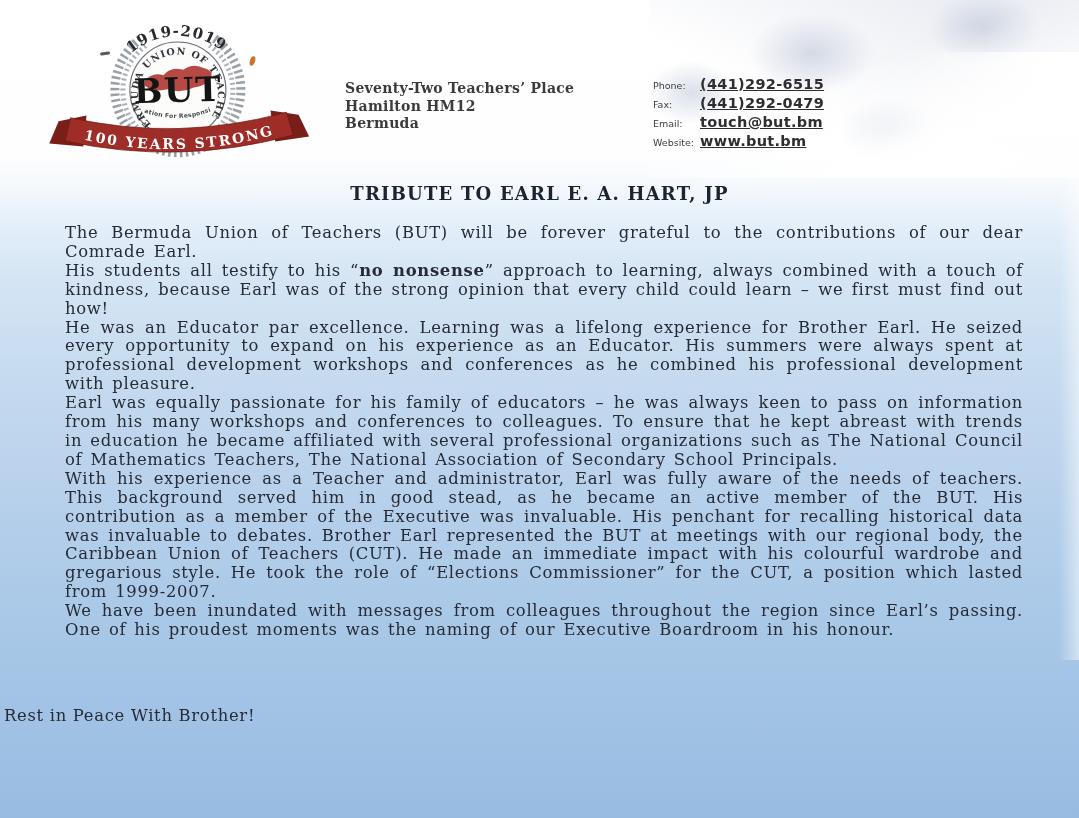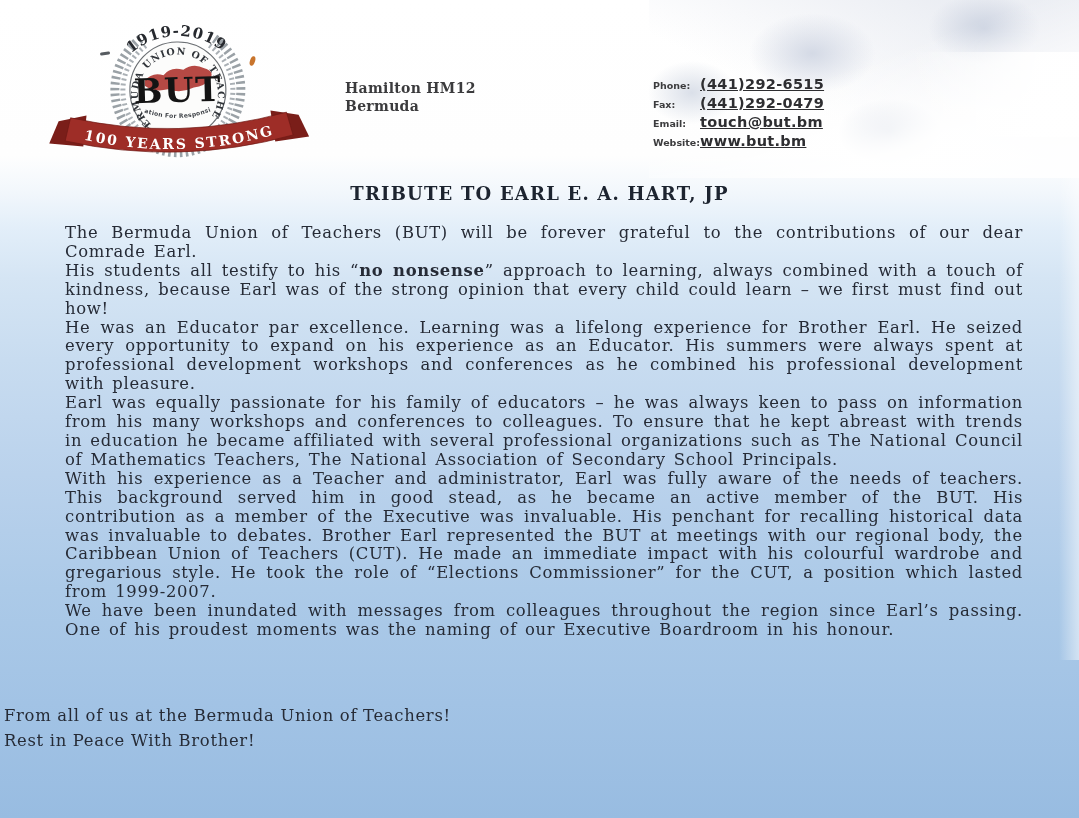--- a/index.html
+++ b/index.html
@@ -37,21 +37,21 @@
   
   .logo-svg{position:absolute;left:42px;top:20px;transform:rotate(-1.5deg);}
   .addr{
     position:absolute;left:345px;top:80px;
     font-weight:bold;font-size:14px;line-height:17.5px;color:#3b3b3d;
     letter-spacing:.3px;
   }
   .contact{position:absolute;left:653px;top:76px;}
   .crow{display:flex;align-items:baseline;height:19px;}
   .clabel{
-    font-family:"DejaVu Sans", sans-serif;font-weight:bold;font-size:9.5px;
+    font-family:"DejaVu Sans", sans-serif;font-weight:normal;font-size:9.5px;
     color:#3c3c3e;width:47px;flex:0 0 47px;
   }
   .cvalue{
     font-family:"DejaVu Sans", sans-serif;font-weight:bold;font-size:14.5px;
     color:#2e2e31;letter-spacing:.3px;text-decoration:underline;
   }
   
   .title{
     position:absolute;left:0;top:183px;width:100%;text-align:center;
     font-weight:bold;font-size:18px;letter-spacing:1.2px;color:#1d2430;
@@ -111,20 +111,21 @@
 
     <polygon points="16,98 44,93 40,124 6,120" fill="#7a1e19"></polygon>
     <polygon points="256,98 228,93 232,124 266,120" fill="#7a1e19"></polygon>
     <path d="M 28,95 Q 136,122 244,95 L 250,118 Q 136,146 22,118 Z" fill="#9e2d27" stroke="#6e1a15" stroke-width="0.7"></path>
     <text font-family="DejaVu Serif, serif" font-size="14" font-weight="bold" fill="#ffffff" letter-spacing="2">
       <textPath href="#bannerArc" startOffset="50%" text-anchor="middle">100 YEARS STRONG</textPath>
     </text>
   </svg>
 
   <div class="addr">
+    <div>Seventy-Two Teachers’ Place</div>
     <div>Hamilton HM12</div>
     <div>Bermuda</div>
   </div>
 
   <div class="contact">
     <div class="crow">
       <span class="clabel">Phone:</span>
       <span class="cvalue">(441)292-6515</span>
     </div>
     <div class="crow">
@@ -146,20 +147,19 @@
   <div class="docbody">
       <p><span>The Bermuda Union of Teachers (BUT) will be forever grateful to the contributions of our dear Comrade Earl.</span></p>
       <p><span>His students all testify to his “</span><b>no nonsense</b><span>” approach to learning, always combined with a touch of kindness, because Earl was of the strong opinion that every child could learn – we first must find out how!</span></p>
       <p><span>He was an Educator par excellence. Learning was a lifelong experience for Brother Earl. He seized every opportunity to expand on his experience as an Educator. His summers were always spent at professional development workshops and conferences as he combined his professional development with pleasure.</span></p>
       <p><span>Earl was equally passionate for his family of educators – he was always keen to pass on information from his many workshops and conferences to colleagues. To ensure that he kept abreast with trends in education he became affiliated with several professional organizations such as The National Council of Mathematics Teachers, The National Association of Secondary School Principals.</span></p>
       <p><span>With his experience as a Teacher and administrator, Earl was fully aware of the needs of teachers. This background served him in good stead, as he became an active member of the BUT. His contribution as a member of the Executive was invaluable. His penchant for recalling historical data was invaluable to debates. Brother Earl represented the BUT at meetings with our regional body, the Caribbean Union of Teachers (CUT). He made an immediate impact with his colourful wardrobe and gregarious style. He took the role of “Elections Commissioner” for the CUT, a position which lasted from 1999-2007.</span></p>
       <p><span>We have been inundated with messages from colleagues throughout the region since Earl’s passing. One of his proudest moments was the naming of our Executive Boardroom in his honour.</span></p>
     </div>
 
   <div class="closing">
-    <div>From all of us at the Bermuda Union of Teachers!</div>
     <div>Rest in Peace With Brother!</div>
   </div>
 
   <div class="speck speck1"></div>
   <div class="speck speck2"></div>
 
 </div>
 
 </body></html>

